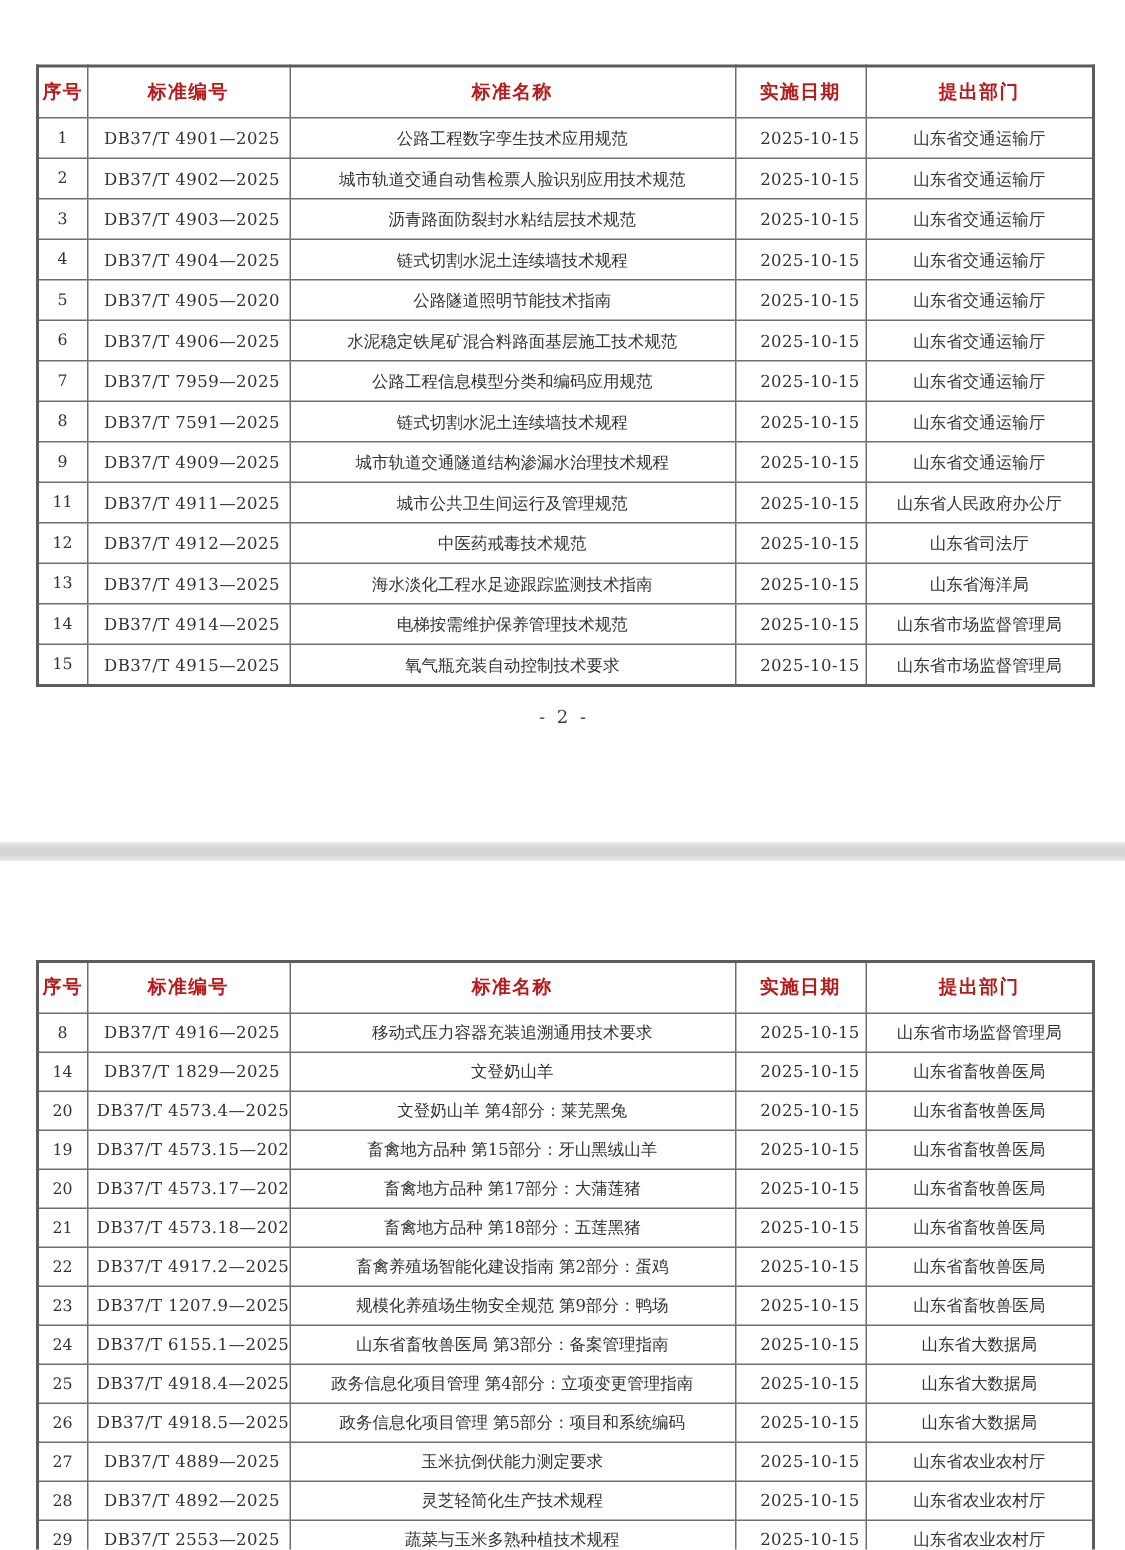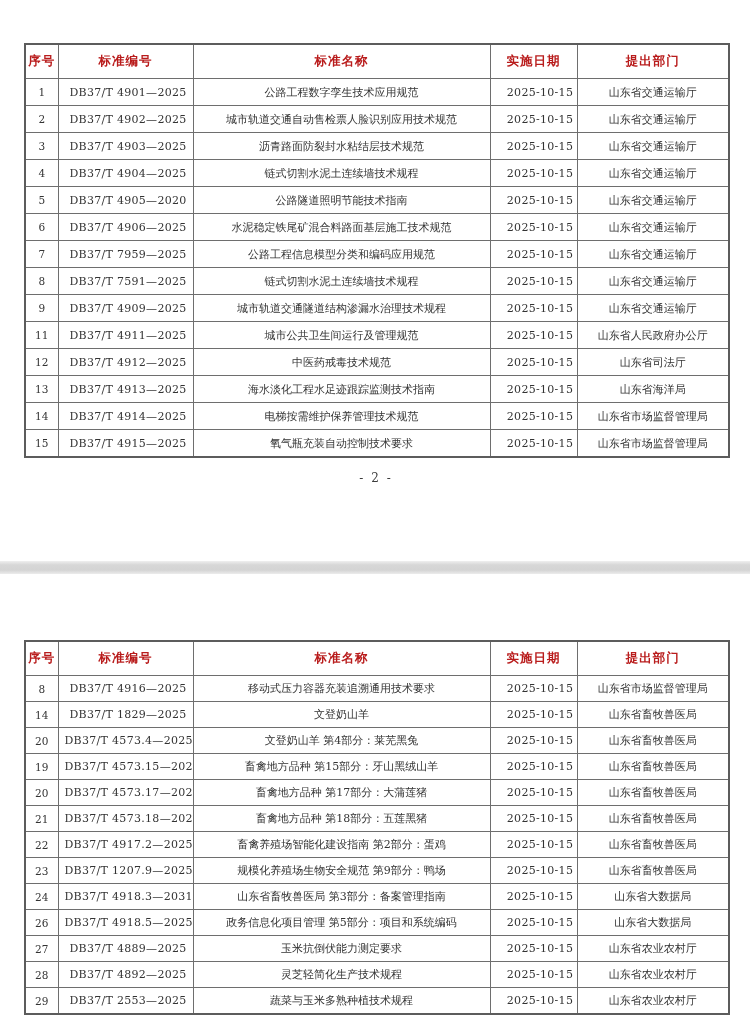--- a/index.html
+++ b/index.html
@@ -267,22 +267,29 @@
         </tr>
         <tr>
           <td class="c0">23</td>
           <td class="c1">DB37/T 1207.9—2025</td>
           <td class="c2">规模化养殖场生物安全规范 第9部分：鸭场</td>
           <td class="c3">2025-10-15</td>
           <td class="c4">山东省畜牧兽医局</td>
         </tr>
         <tr>
           <td class="c0">24</td>
-          <td class="c1">DB37/T 4918.3—2031</td>
+          <td class="c1">DB37/T 6155.1—2025</td>
           <td class="c2">山东省畜牧兽医局 第3部分：备案管理指南</td>
+          <td class="c3">2025-10-15</td>
+          <td class="c4">山东省大数据局</td>
+        </tr>
+        <tr>
+          <td class="c0">25</td>
+          <td class="c1">DB37/T 4918.4—2025</td>
+          <td class="c2">政务信息化项目管理 第4部分：立项变更管理指南</td>
           <td class="c3">2025-10-15</td>
           <td class="c4">山东省大数据局</td>
         </tr>
         <tr>
           <td class="c0">26</td>
           <td class="c1">DB37/T 4918.5—2025</td>
           <td class="c2">政务信息化项目管理 第5部分：项目和系统编码</td>
           <td class="c3">2025-10-15</td>
           <td class="c4">山东省大数据局</td>
         </tr>

